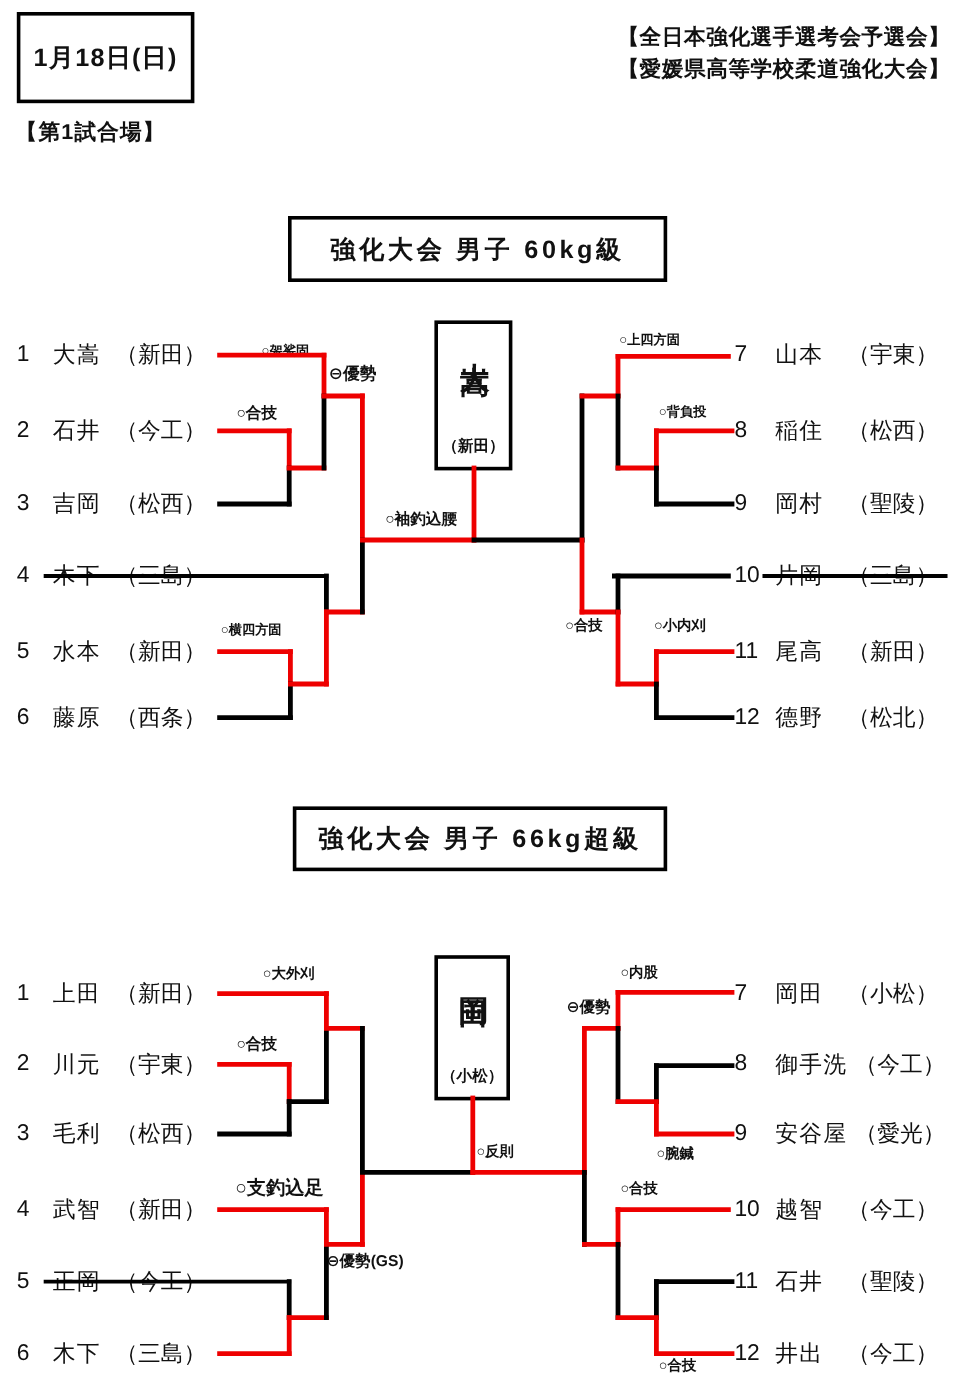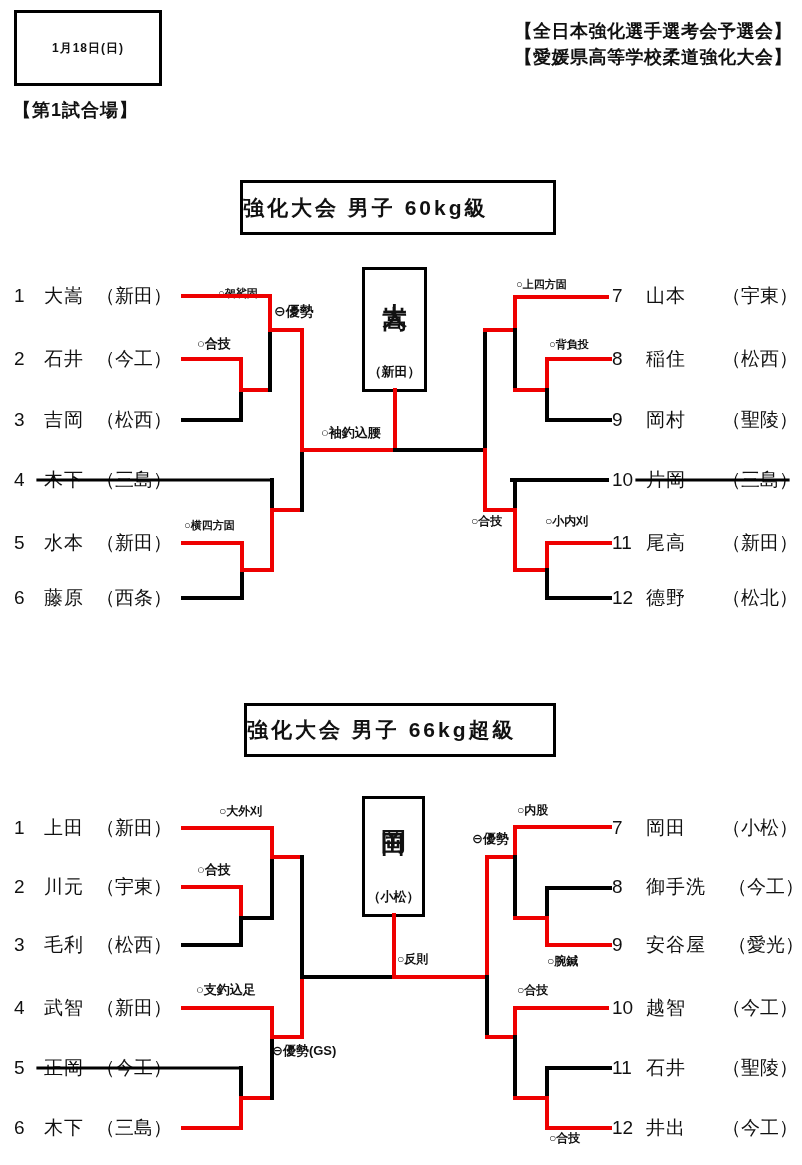--- a/index.html
+++ b/index.html
@@ -1,41 +1,41 @@
 <!DOCTYPE html>
 <html><head>
 <meta charset="utf-8">
 <style>
   html,body{margin:0;padding:0;background:#fff;}
   #page{position:relative;width:802px;height:1165px;background:#ffffff;
         font-family:"Liberation Sans","DejaVu Sans",sans-serif;color:#111;overflow:hidden;}
   .abs{position:absolute;}
   
   #date-box{left:14px;top:10px;width:142px;height:70px;border:3.5px solid #000;
-            display:flex;align-items:center;justify-content:center;font-size:12px;font-weight:600;letter-spacing:1px;}
+            display:flex;align-items:center;justify-content:center;font-size:21px;font-weight:600;letter-spacing:1px;}
   #event-titles{right:10px;top:18px;text-align:right;font-size:18px;font-weight:600;line-height:26px;letter-spacing:.5px;}
   #venue{left:13px;top:98px;font-size:18px;font-weight:600;letter-spacing:1px;}
   
-  .title-box{border:3.5px solid #000;display:flex;align-items:center;
+  .title-box{border:3.5px solid #000;display:flex;align-items:center;justify-content:center;
              font-size:21px;font-weight:600;letter-spacing:3px;}
   #title-60{left:240px;top:180px;width:310px;height:49px;}
-  #title-66{left:244px;top:703px;width:306px;height:48px;}
+  #title-66{left:244px;top:672px;width:306px;height:48px;}
   
   .champ-box{border:3.5px solid #000;display:flex;flex-direction:column;align-items:center;
              justify-content:space-between;box-sizing:border-box;padding:12px 0 8px 0;background:#fff;}
   #champ-60{left:362px;top:267px;width:65px;height:125px;}
   #champ-66{left:362px;top:796px;width:63px;height:121px;}
   .champ-name{writing-mode:vertical-rl;text-orientation:upright;font-size:25px;font-weight:600;letter-spacing:3px;line-height:1;}
   .champ-club{font-size:13px;font-weight:600;white-space:nowrap;}
   
   .p-row{position:absolute;display:flex;align-items:center;font-size:19px;font-weight:500;white-space:nowrap;height:28px;}
   .p-no{display:inline-block;width:30px;}
   .p-row.right .p-no{width:34px;}
   .p-name{display:inline-block;min-width:52px;letter-spacing:1px;}
-  .p-row.right .p-name{min-width:54px;margin-right:22px;}
+  .p-row.right .p-name{min-width:54px;margin-right:6px;}
   .p-club{display:inline-block;letter-spacing:0px;}
   
   .anno{position:absolute;font-weight:600;white-space:nowrap;line-height:1;}
   #lines-svg{position:absolute;left:0;top:0;z-index:5;pointer-events:none;}
 </style>
 </head>
 <body>
 
 <div id="page">
 
@@ -282,21 +282,21 @@
     <div class="anno" style="left: 197px; top: 337px; font-size: 13px;">○合技</div>
     <div class="anno" style="left: 274px; top: 304px; font-size: 14px;">⊖優勢</div>
     <div class="anno" style="left: 184px; top: 520px; font-size: 11px;">○横四方固</div>
     <div class="anno" style="left: 321px; top: 426px; font-size: 13px;">○袖釣込腰</div>
     <div class="anno" style="left: 516px; top: 279px; font-size: 11px;">○上四方固</div>
     <div class="anno" style="left: 549px; top: 339px; font-size: 11px;">○背負投</div>
     <div class="anno" style="left: 471px; top: 515px; font-size: 12px;">○合技</div>
     <div class="anno" style="left: 545px; top: 515px; font-size: 12px; font-family: Liberation Serif, serif;">○小内刈</div>
     <div class="anno" style="left: 219px; top: 805px; font-size: 12px;">○大外刈</div>
     <div class="anno" style="left: 197px; top: 863px; font-size: 13px;">○合技</div>
-    <div class="anno" style="left: 196px; top: 983px; font-size: 13px;">○支釣込足</div>
+    <div class="anno" style="left: 196px; top: 983px; font-size: 16px;">○支釣込足</div>
     <div class="anno" style="left: 272px; top: 1044px; font-size: 13px;">⊖優勢(GS)</div>
     <div class="anno" style="left: 397px; top: 953px; font-size: 12px;">○反則</div>
     <div class="anno" style="left: 517px; top: 804px; font-size: 12px;">○内股</div>
     <div class="anno" style="left: 547px; top: 955px; font-size: 12px;">○腕鍼</div>
     <div class="anno" style="left: 517px; top: 984px; font-size: 12px;">○合技</div>
     <div class="anno" style="left: 549px; top: 1132px; font-size: 12px;">○合技</div>
     <div class="anno" style="left: 472px; top: 832px; font-size: 13px;">⊖優勢</div>
   </div>
 
 </body></html>

